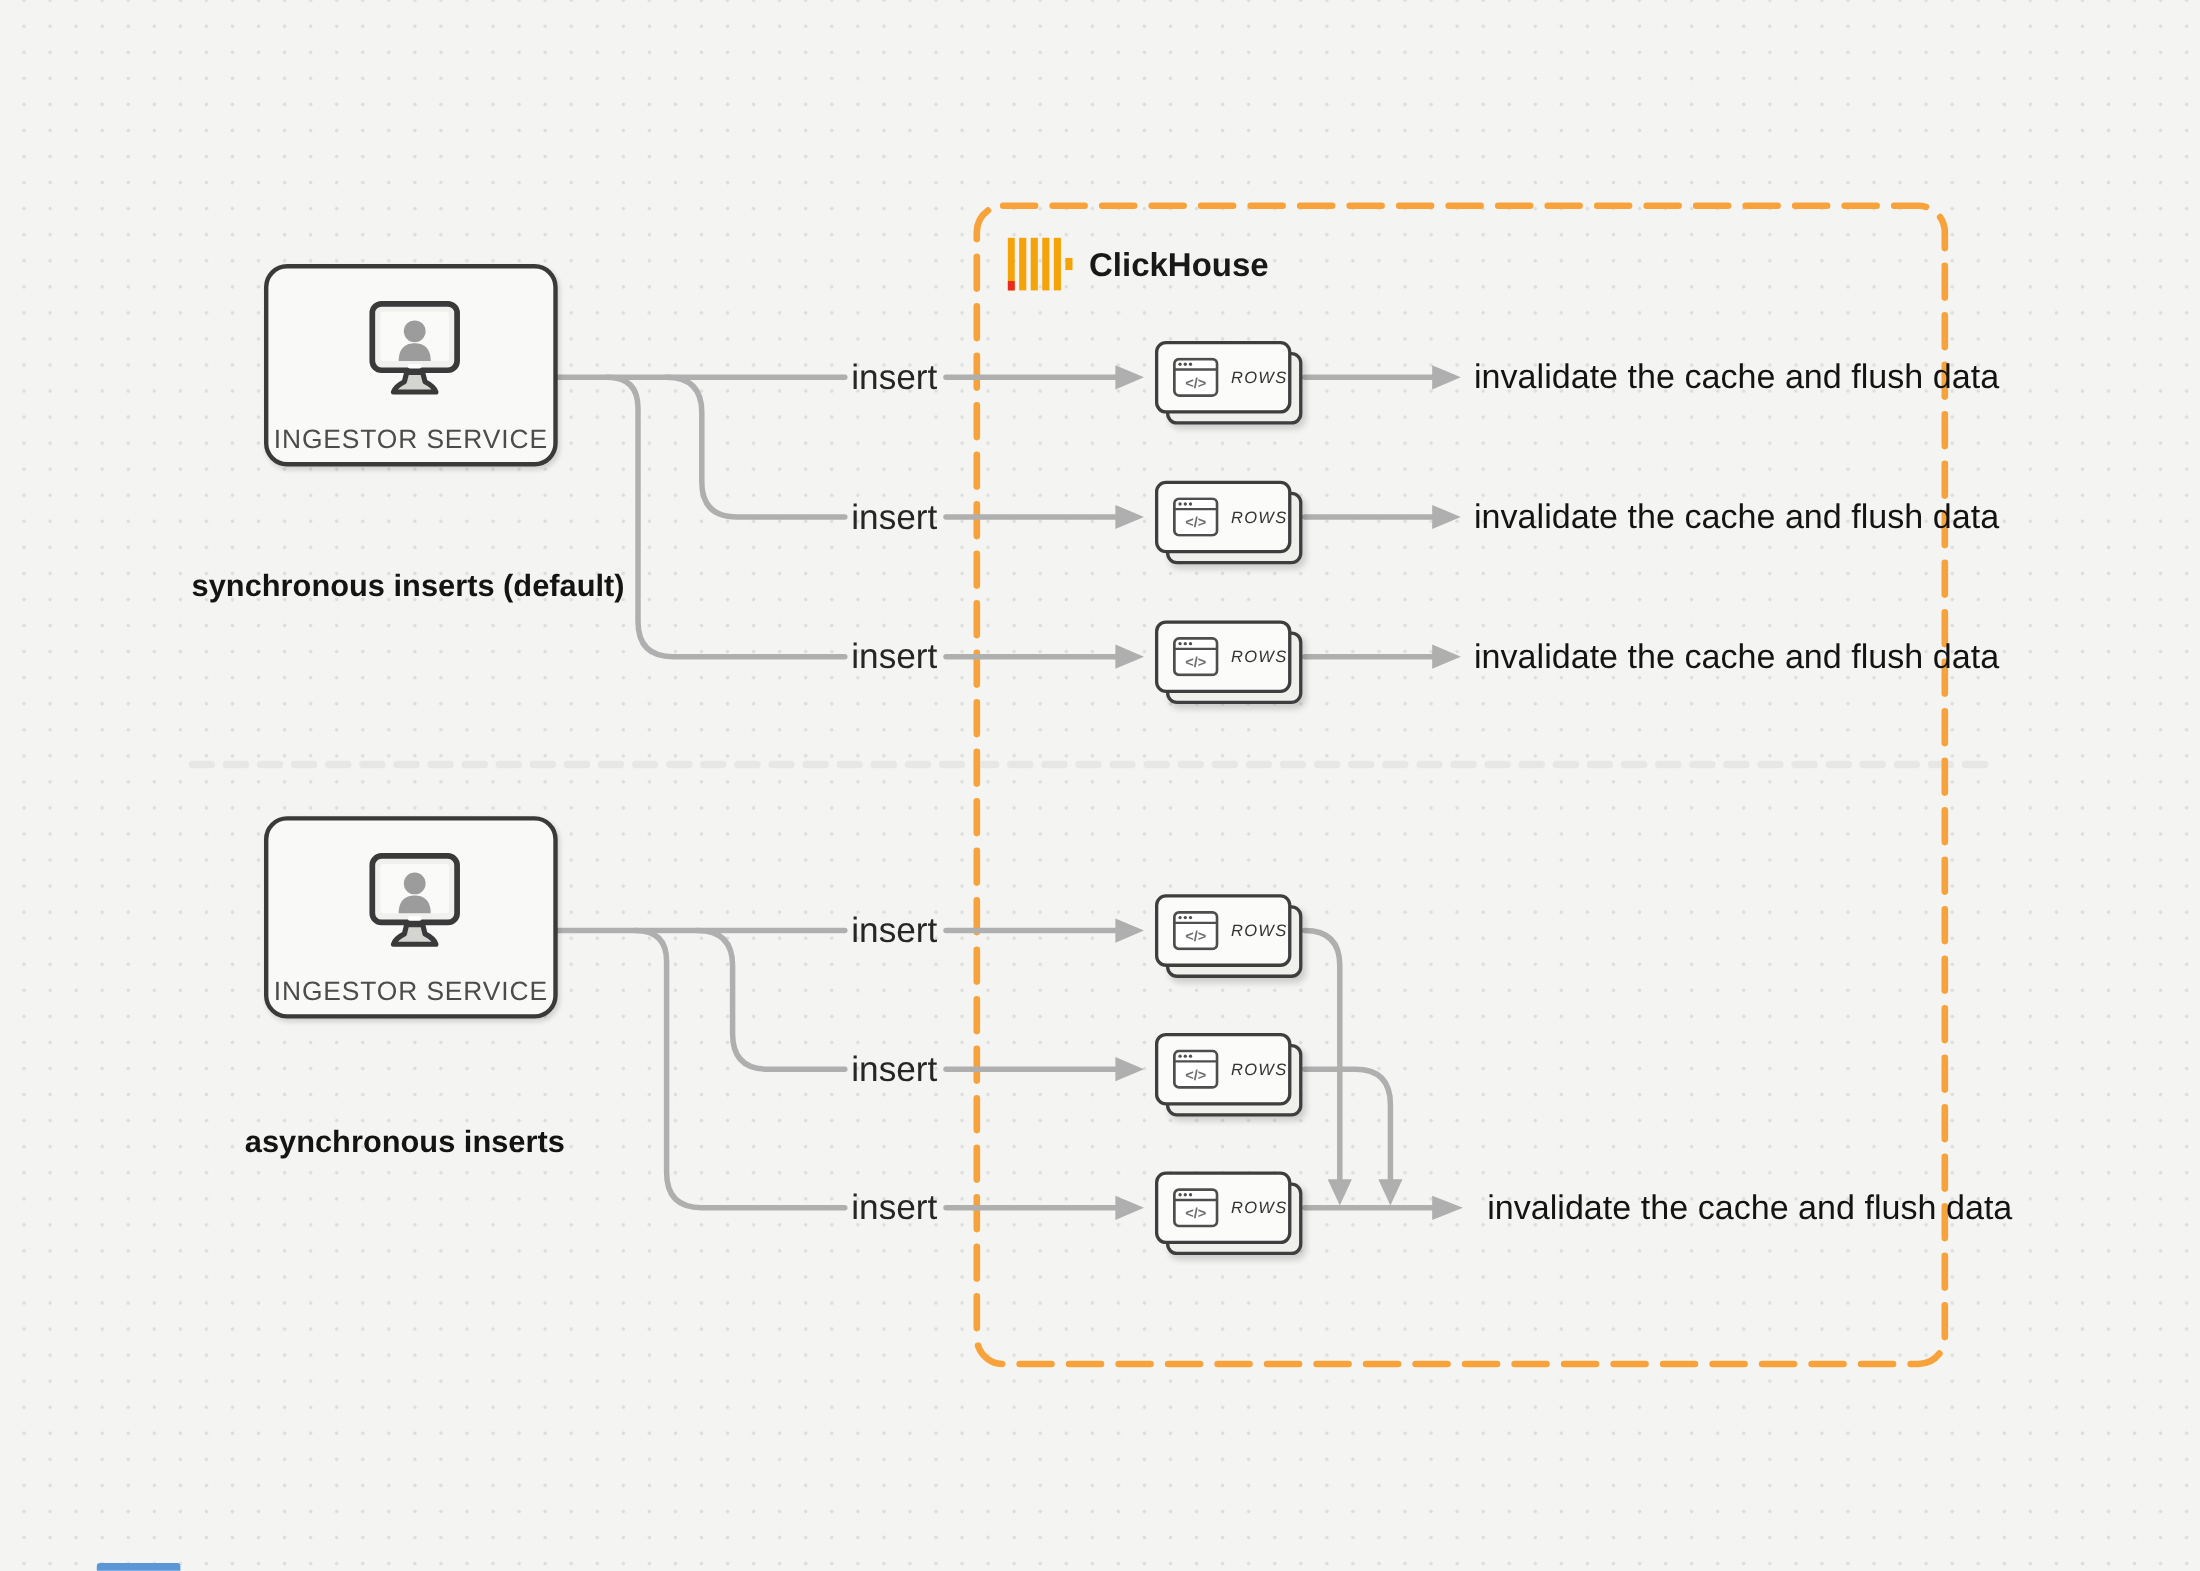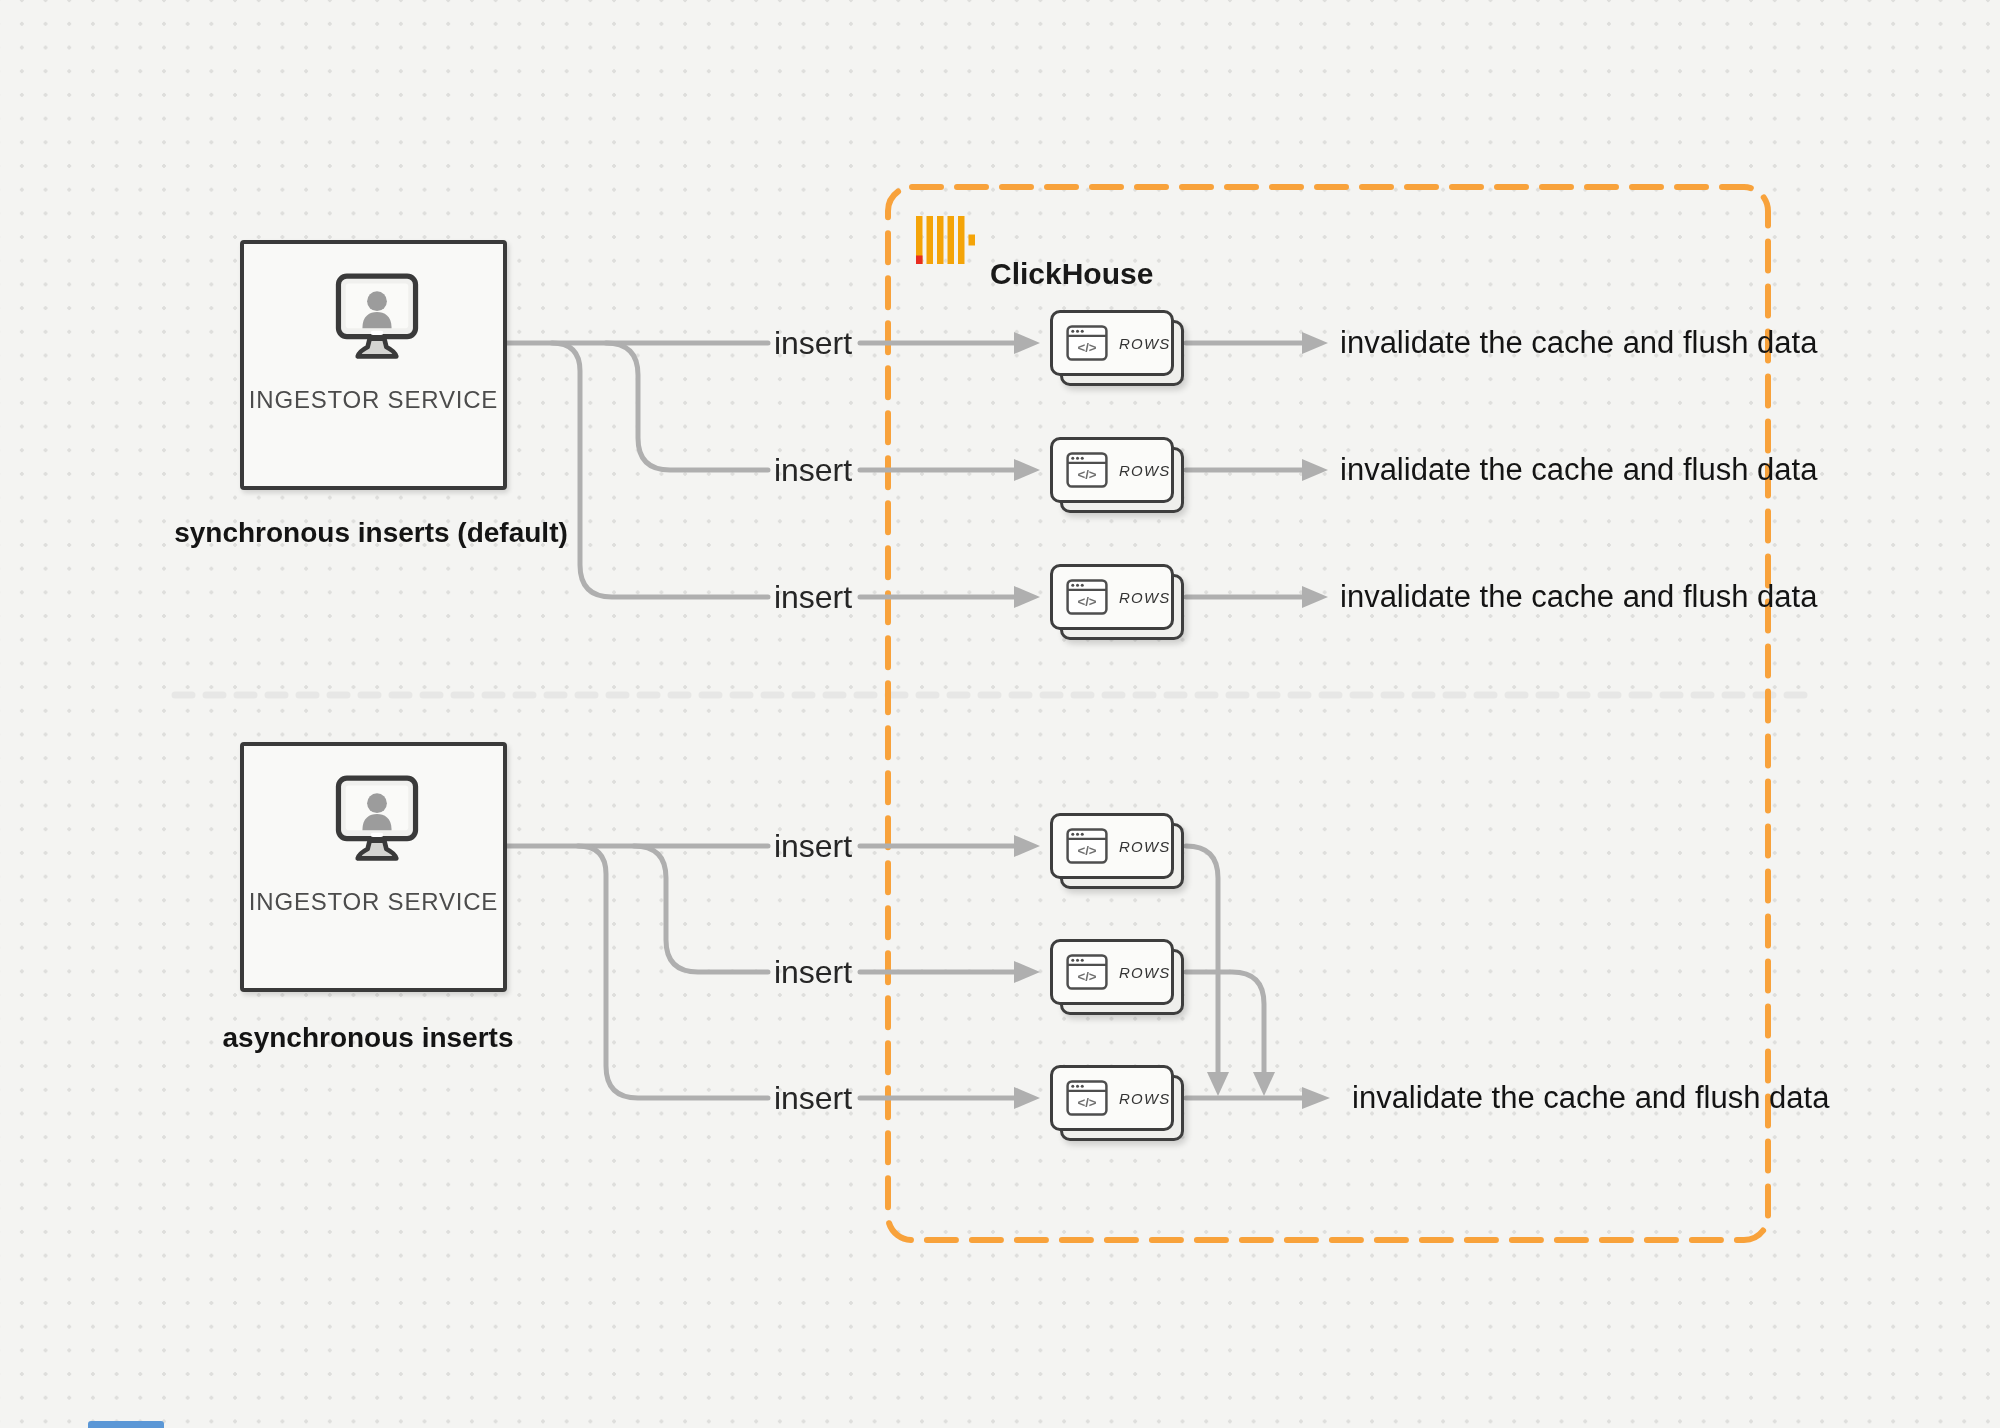--- a/index.html
+++ b/index.html
@@ -14,22 +14,22 @@
     background-image:radial-gradient(circle,#dededc 1.6px,transparent 1.9px);
     background-size:23.7px 23.7px;
     background-position:10px 12px;
   }
   svg.wires{position:absolute;left:0;top:0;z-index:1;}
   .wire{stroke:#afafaf;stroke-width:5;fill:none;stroke-linecap:round;}
   .head{fill:#afafaf;stroke:none;}
 
   
   .ingestor-box{
-    position:absolute;width:267px;height:250px;z-index:2;
-    background:#f9f9f7;border:4px solid #3a3a3a;border-radius:4px;
+    position:absolute;width:267px;height:184px;z-index:2;
+    background:#f9f9f7;border:4px solid #3a3a3a;border-radius:21px;
     box-shadow:2px 3px 5px rgba(0,0,0,.14);
     box-sizing:border-box;
   }
   .ingestor-box .monitor{position:absolute;left:78px;top:28px;}
   .ingestor-label{
     position:absolute;left:0;right:0;top:142px;text-align:center;
     font-size:24px;color:#4c4c4c;letter-spacing:.8px;
   }
 
   
@@ -64,21 +64,21 @@
   }
   .rows-label{
     font-style:italic;font-size:15px;font-weight:500;color:#333;
     letter-spacing:1.2px;white-space:nowrap;
   }
 
   
   .ch-logo{position:absolute;left:916px;top:216px;z-index:2;}
   .ch-label{
     position:absolute;left:990px;top:242px;transform:translateY(-50%);
-    font-size:30px;font-weight:600;color:#191919;z-index:2;white-space:nowrap;margin-top:32px;
+    font-size:30px;font-weight:600;color:#191919;z-index:2;white-space:nowrap;
   }
 
   .blue-sliver{
     position:absolute;left:88px;top:1421px;width:76px;height:10px;
     background:#5b97d6;border-radius:3px;z-index:2;
   }
 </style>
 </head>
 <body>
 

